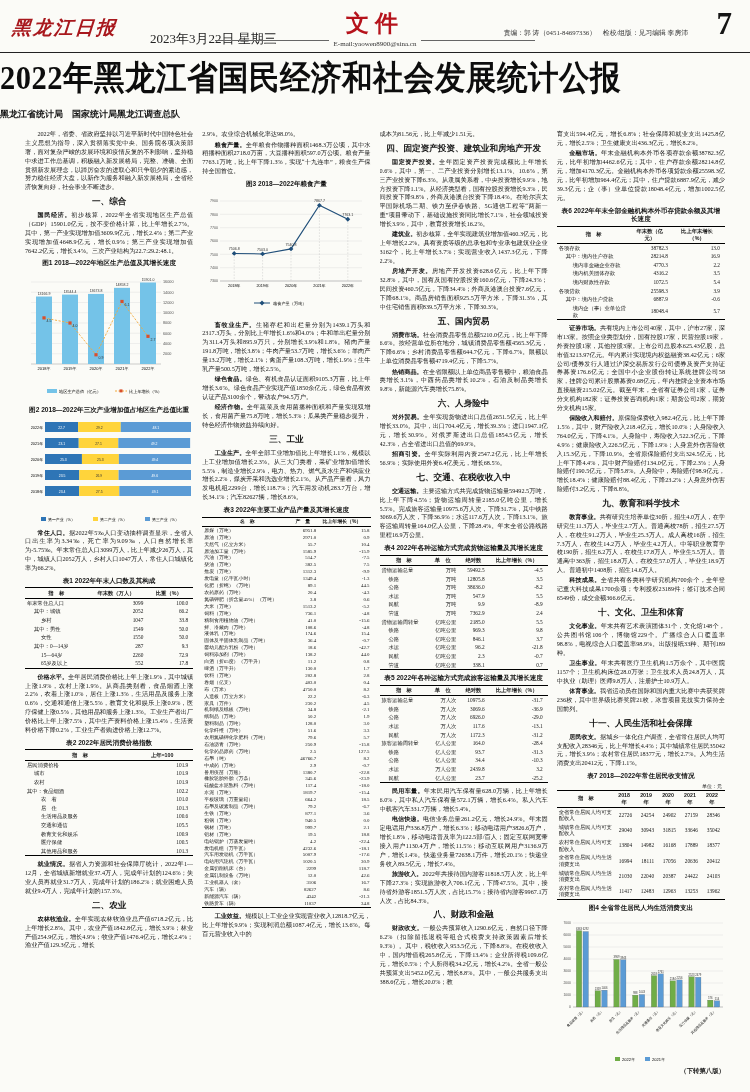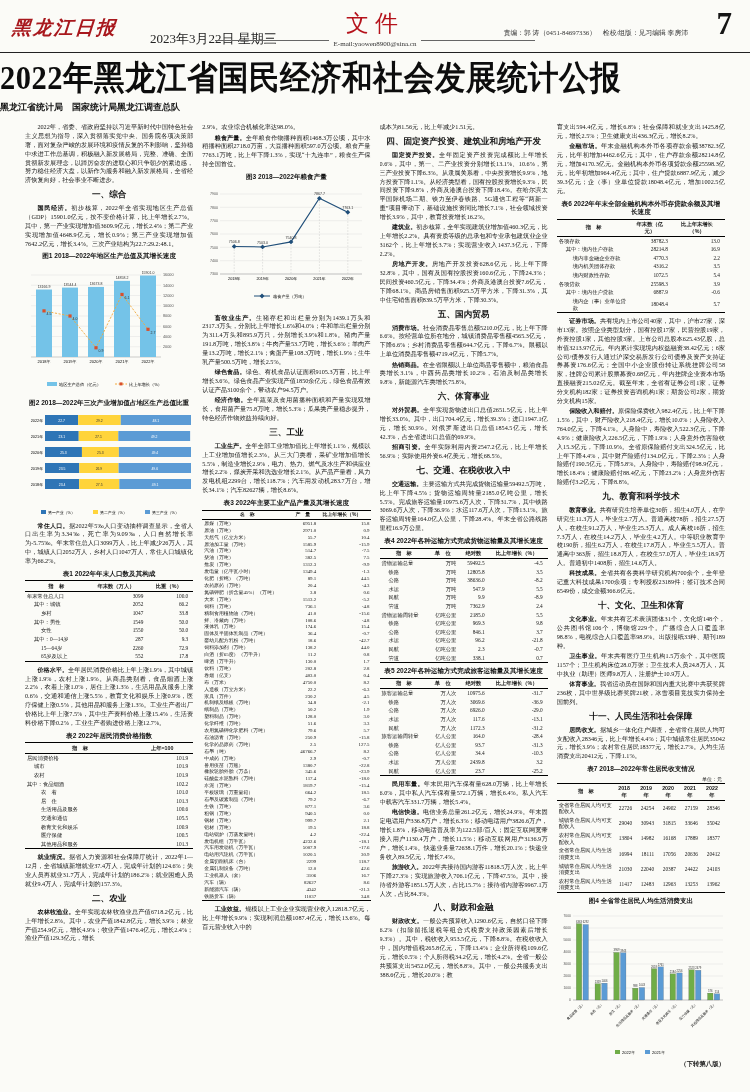--- a/index.html
+++ b/index.html
@@ -4,31 +4,31 @@
 <style>
   html,body{margin:0;padding:0;background:#9a9a9a;}
   .page{width:750px;height:1092px;background:#fbfbf7;margin:0 auto;position:relative;
         font-family:"Liberation Serif","DejaVu Serif",serif;color:#151515;overflow:hidden;}
   
   .hdr{position:relative;height:52px;border-bottom:1px solid #222;}
   .masthead{position:absolute;left:12px;top:15px;color:#a8181d;font-weight:bold;
             font-size:19px;font-style:italic;letter-spacing:2px;transform:skewX(-4deg);}
   .hdr-date{position:absolute;left:150px;top:30px;font-size:13px;color:#222;}
   .docsec{position:absolute;left:50%;top:8px;transform:translateX(-50%);
-          color:#b5121b;font-weight:400;font-size:23px;letter-spacing:6px;}
+          color:#b5121b;font-weight:700;font-size:23px;letter-spacing:6px;}
   .emailline{position:absolute;top:40px;left:215px;width:320px;display:flex;gap:5px;
              font-size:7px;color:#333;}
   .emailline::before,.emailline::after{content:"";flex:1;border-top:0.8px solid #666;}
   .editors{position:absolute;right:62px;top:28px;font-size:6.8px;color:#333;text-align:right;}
   .pagenum{position:absolute;right:18px;top:6px;font-size:31px;font-weight:bold;}
   
   .titleblock{text-align:left;padding:8px 0 3px;}
   .main-title{font-size:30.5px;font-weight:900;line-height:1.12;letter-spacing:0.5px;
               transform:scaleY(1.1);color:#0d0d0d;}
-  .byline{font-size:9px;font-weight:bold;margin-top:6px;}
+  .byline{font-size:9px;font-weight:bold;margin-top:13px;}
   .pubdate{font-size:8px;margin-top:2px;}
   
   .cols{display:flex;gap:9px;padding:6px 25px 0;}
   .col{width:169px;height:952px;overflow:hidden;}
   p.para{font-size:6.2px;line-height:1.43;text-align:justify;text-indent:2em;margin:0 0 1.5px;}
   p.para b{font-family:"Liberation Sans","DejaVu Sans",sans-serif;font-size:6.1px;}
   p.cont{text-indent:0;}
   h3.sec{font-size:8.6px;font-weight:bold;text-align:center;margin:4px 0 3px;
          font-family:"Liberation Sans","DejaVu Sans",sans-serif;}
   .fig-title,.tbl-title{font-size:6.6px;font-weight:bold;text-align:center;margin:4px 2px 2px;line-height:1.3;
@@ -664,21 +664,21 @@
       <div>
           <p class="para"><b>固定资产投资。</b>全年固定资产投资完成额比上年增长0.6%，其中，第一、二产业投资分别增长13.1%、10.6%，第三产业投资下降6.3%。从隶属关系看，中央投资增长9.9%，地方投资下降1.1%。从经济类型看，国有控股投资增长9.3%，民间投资下降9.8%，外商及港澳台投资下降18.4%。在哈尔滨太平国际机场二期、铁力至伊春铁路、5G通信工程等“两新一重”项目带动下，基础设施投资同比增长7.1%，社会领域投资增长3.9%，其中，教育投资增长16.2%。</p>
           <p class="para"><b>建筑业。</b>初步核算，全年实现建筑业增加值460.3亿元，比上年增长2.2%。具有资质等级的总承包和专业承包建筑业企业3162个，比上年增长3.7%；实现营业收入1437.3亿元，下降2.2%。</p>
           <p class="para"><b>房地产开发。</b>房地产开发投资628.6亿元，比上年下降32.8%，其中，国有及国有控股投资160.6亿元，下降24.3%；民间投资460.5亿元，下降34.4%；外商及港澳台投资7.6亿元，下降68.1%。商品房销售面积925.5万平方米，下降31.3%，其中住宅销售面积839.5万平方米，下降30.3%。</p>
         </div>
       <h3 class="sec">五、国内贸易</h3>
       <div>
           <p class="para"><b>消费市场。</b>社会消费品零售总额5210.0亿元，比上年下降6.6%。按经营单位所在地分，城镇消费品零售额4565.3亿元，下降6.6%；乡村消费品零售额644.7亿元，下降6.7%。限额以上单位消费品零售额4719.4亿元，下降5.7%。</p>
           <p class="para"><b>热销商品。</b>在全省限额以上单位商品零售额中，粮油食品类增长3.1%，中西药品类增长10.2%，石油及制品类增长9.8%，新能源汽车类增长75.8%。</p>
         </div>
-      <h3 class="sec">六、体育事业</h3>
+      <h3 class="sec">六、人身险中</h3>
       <div>
           <p class="para"><b>对外贸易。</b>全年实现货物进出口总值2651.5亿元，比上年增长33.0%。其中，出口704.4亿元，增长39.3%；进口1947.1亿元，增长30.9%。对俄罗斯进出口总值1854.5亿元，增长42.3%，占全省进出口总值的69.9%。</p>
           <p class="para"><b>招商引资。</b>全年实际利用内资2547.2亿元，比上年增长56.9%；实际使用外资6.4亿美元，增长68.5%。</p>
         </div>
       <h3 class="sec">七、交通、在税收收入中</h3>
       <div>
           <p class="para"><b>交通运输。</b>主要运输方式共完成货物运输量59492.5万吨，比上年下降4.5%；货物运输周转量2185.0亿吨公里，增长5.5%。完成旅客运输量10975.6万人次，下降31.7%，其中铁路3069.6万人次，下降36.9%；水运117.6万人次，下降13.1%。旅客运输周转量164.0亿人公里，下降28.4%。年末全省公路线路里程16.9万公里。</p>
         </div>
       <div class="tablewrap">
         <div class="tbl-title">表4 2022年各种运输方式完成货物运输量及其增长速度</div>

